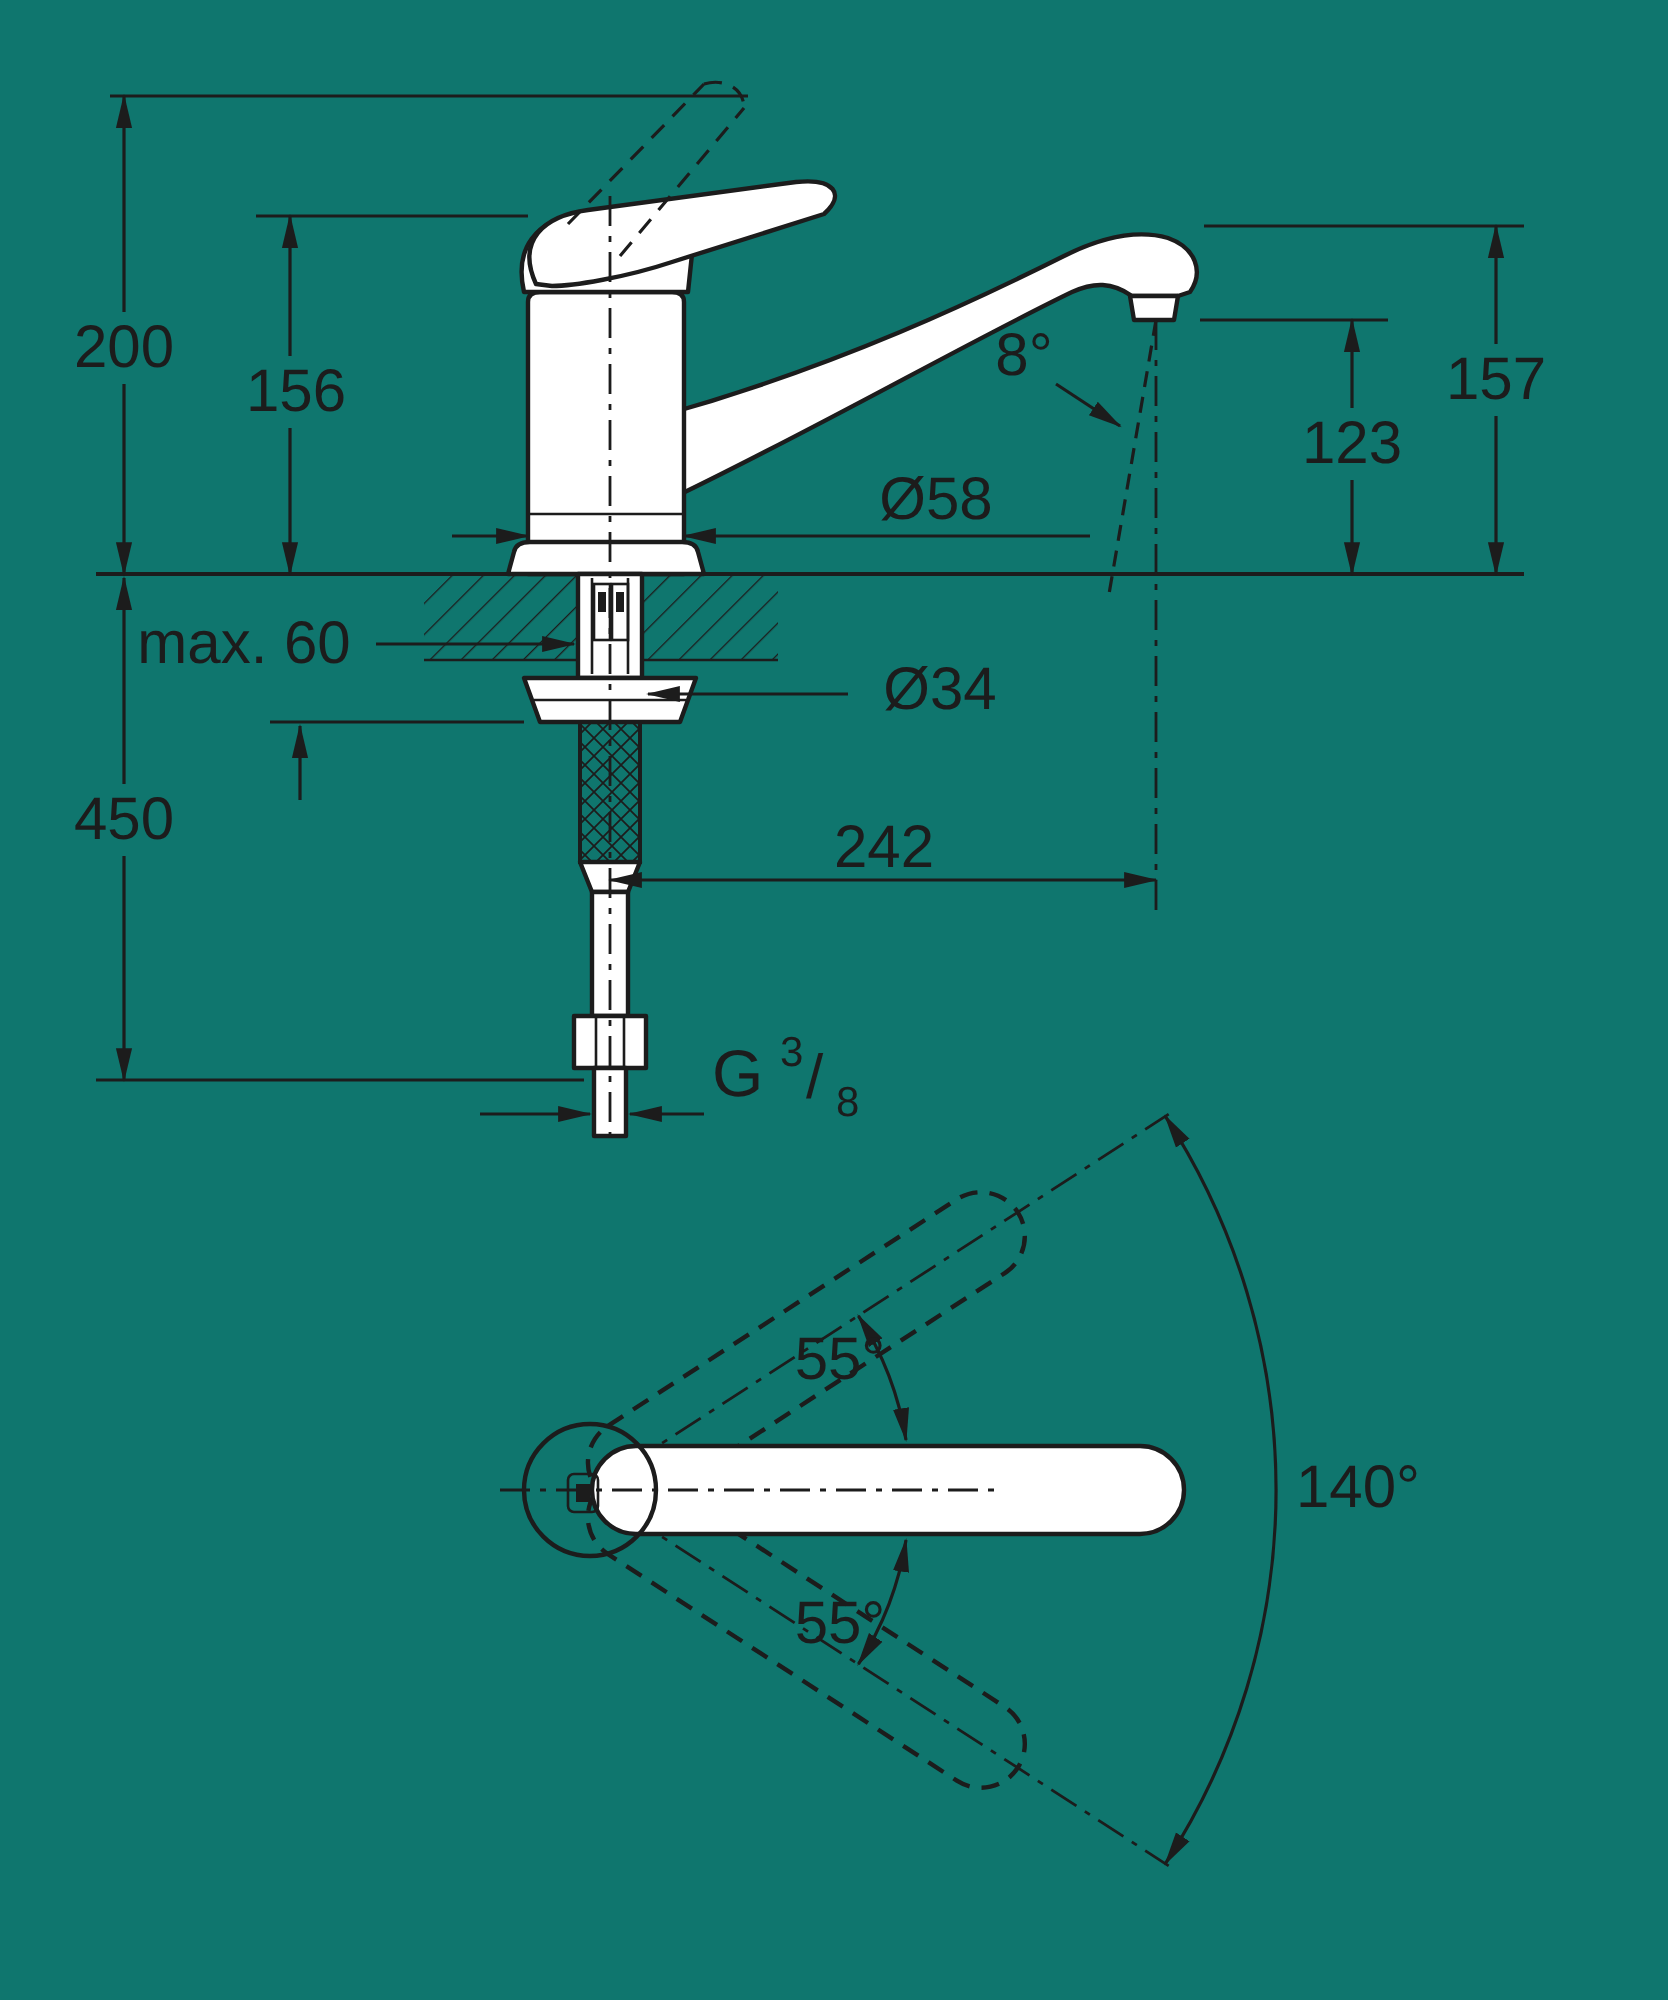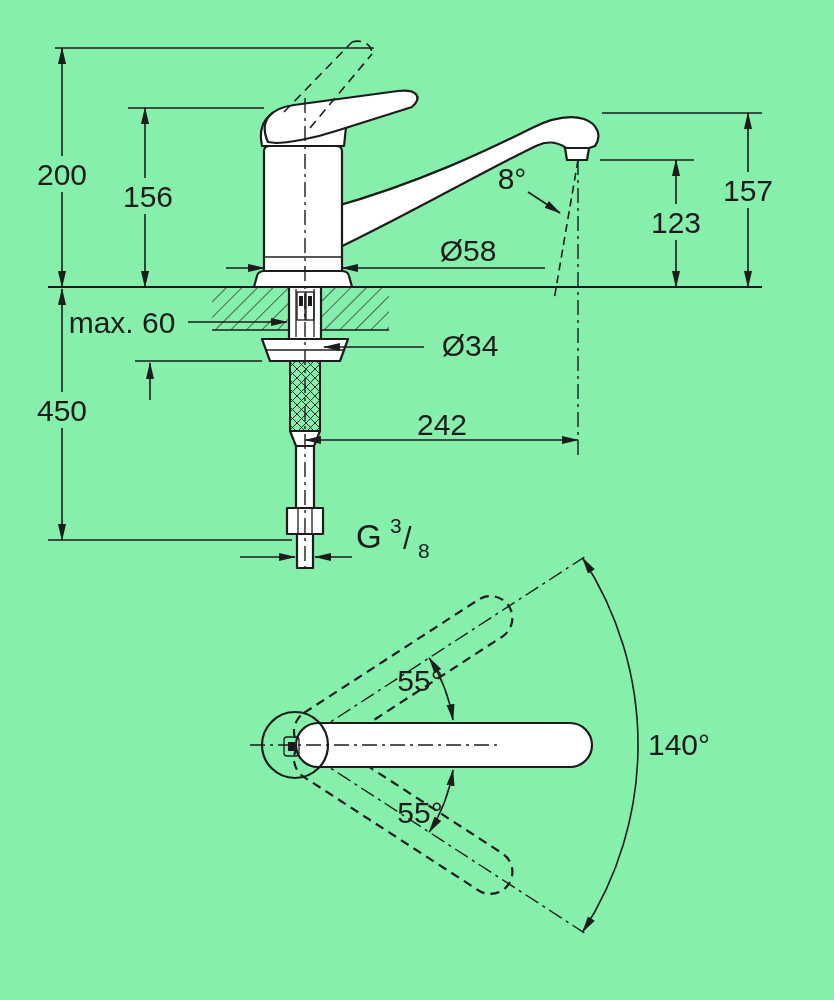--- a/index.html
+++ b/index.html
@@ -1,16 +1,16 @@
 <!DOCTYPE html>
 <html><head>
 <meta charset="utf-8">
 <style>
   html,body{margin:0;padding:0;background:#ffffff;}
-  .stage{position:relative;width:834px;height:1000px;background:#86efac;overflow:hidden;}
+  .stage{position:relative;width:834px;height:1000px;background:#0f766e;overflow:hidden;}
   svg{display:block;}
   .ln{stroke:#1c1c1c;stroke-width:1.6;fill:none;stroke-linecap:butt;}
   .ext{stroke:#1c1c1c;stroke-width:1.4;fill:none;}
   .obj{stroke:#1c1c1c;stroke-width:2.2;fill:#ffffff;stroke-linejoin:round;}
   .obj-open{stroke:#1c1c1c;stroke-width:2.2;fill:none;stroke-linejoin:round;}
   .thin{stroke:#1c1c1c;stroke-width:1.3;fill:none;}
   .dash{stroke-dasharray:9,6;}
   .dashdot{stroke:#1c1c1c;stroke-width:1.4;fill:none;stroke-dasharray:15,5,3,5;}
   .dim-text{font-family:"Liberation Sans",sans-serif;font-size:30px;fill:#1c1c1c;}
   .small-text{font-family:"Liberation Sans",sans-serif;font-size:21px;fill:#1c1c1c;}

